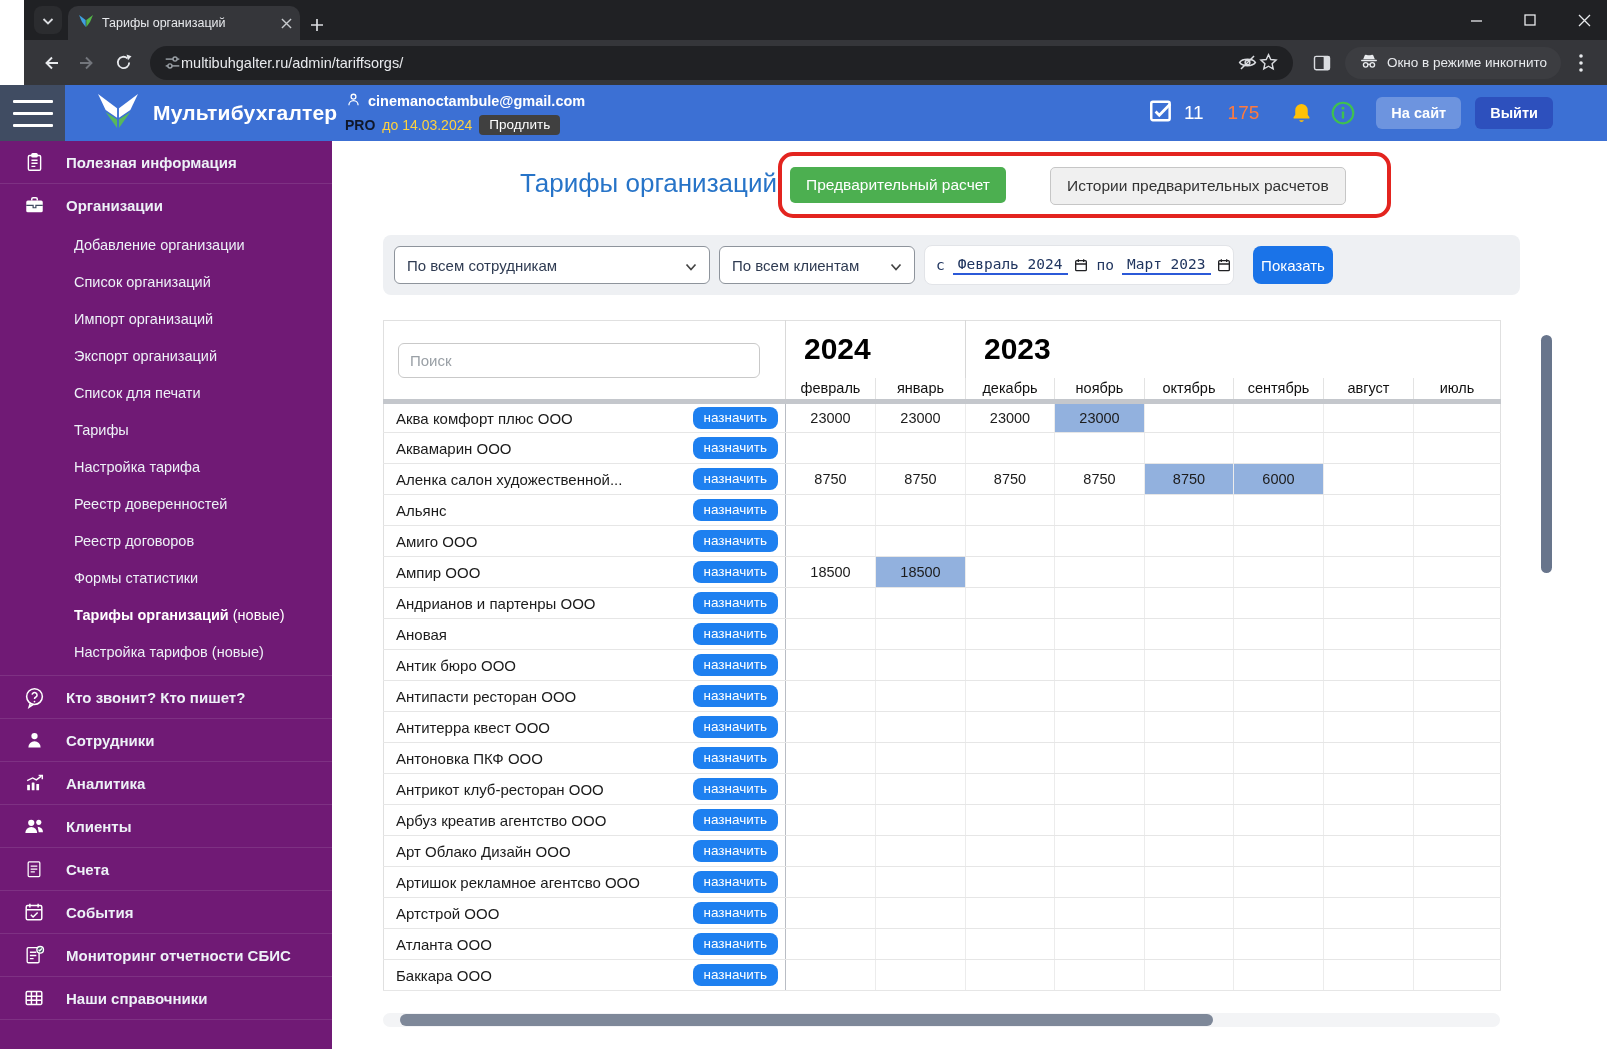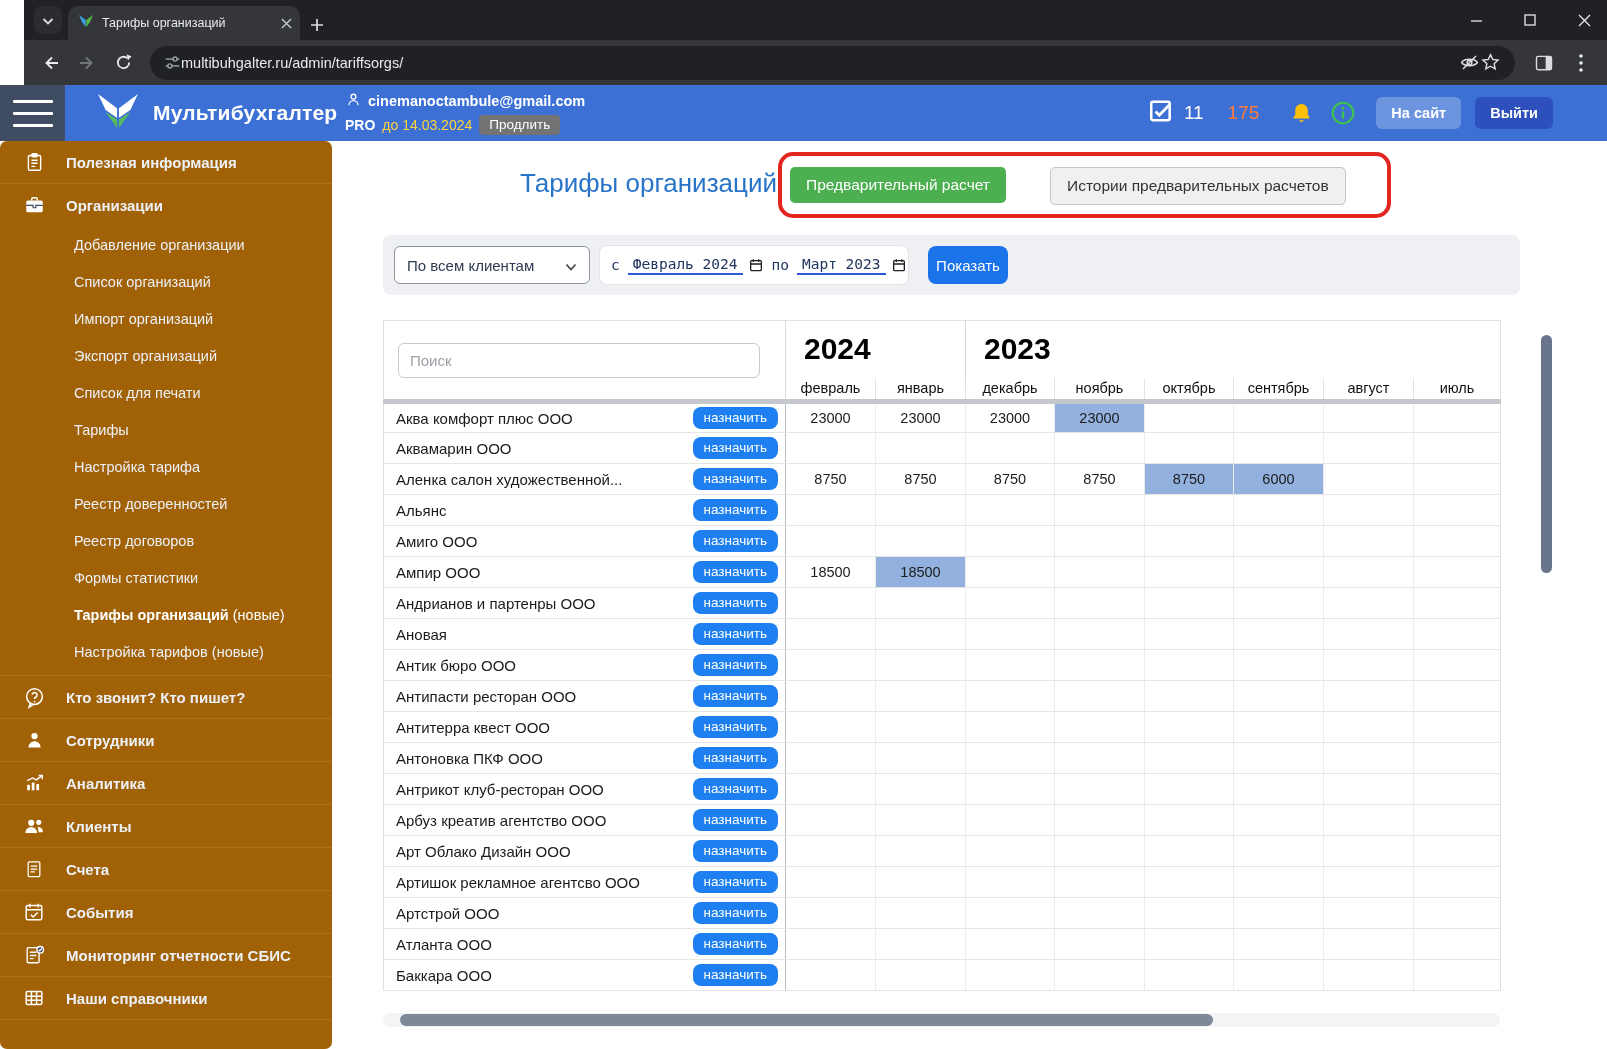--- a/index.html
+++ b/index.html
@@ -35,38 +35,38 @@
   .app-header { height:56px; display:flex; flex:0 0 56px; }
   .burger-box { width:65px; background:#404c62; display:flex; align-items:center; justify-content:center; }
   .burger { display:flex; flex-direction:column; gap:9px; }
   .burger span { display:block; width:40px; height:3px; background:#fff; border-radius:1px; }
   .header-main { flex:1; background:#3c70d4; position:relative; display:flex; align-items:center; }
   .logo-wrap { margin-left:30px; display:flex; align-items:center; gap:12px; }
   .brand { color:#fff; font-size:21px; font-weight:bold; letter-spacing:.2px; }
   .user-block { position:absolute; left:280px; top:6px; }
   .user-line1 { display:flex; align-items:center; gap:6px; color:#fff; font-weight:bold; font-size:14.5px; }
   .user-line2 { display:flex; align-items:center; gap:7px; margin-top:4px; font-size:14px; }
-  .pro-label { color:#ffffff; font-weight:bold; }
+  .pro-label { color:#0f172a; font-weight:bold; }
   .pro-until { color:#ffd23e; }
-  .renew-btn { background:#737373; border:none; color:#fff; font-size:13.5px; padding:2px 10px 3px;
+  .renew-btn { background:#404040; border:none; color:#fff; font-size:13.5px; padding:2px 10px 3px;
     border-radius:4px; font-family:inherit; }
   .header-right { position:absolute; right:54px; top:50%; transform:translateY(-50%);
     display:flex; align-items:center; }
   .count1 { color:#fff; font-size:19px; margin-left:10px; }
   .count2 { color:#ff7a3d; font-size:19px; margin-left:24px; }
   .bell-wrap { margin-left:30px; display:flex; }
   .info-wrap { margin-left:16px; display:flex; }
   .site-btn { margin-left:20px; background:rgba(255,255,255,.25); border:none; color:#fff; font-weight:bold;
     font-size:14.5px; padding:8px 15px; border-radius:6px; font-family:inherit; }
   .logout-btn { margin-left:14px; background:#2d50bd; border:none; color:#fff; font-weight:bold;
     font-size:14.5px; padding:8px 15px; border-radius:6px; font-family:inherit; }
 
   
   .app-body { flex:1; display:flex; min-height:0; }
-  .sidebar { width:332px; flex:0 0 332px; background:#a16207; color:#edf1f7; overflow:hidden;border-radius:7px; }
+  .sidebar { width:332px; flex:0 0 332px; background:#701a75; color:#edf1f7; overflow:hidden; }
   .side-section { border-bottom:1px solid rgba(255,255,255,.1); }
   .side-item { height:42px; display:flex; align-items:center; cursor:pointer; }
   .side-icon { width:24px; margin-left:22px; display:flex; align-items:center; justify-content:center; }
   .side-label { margin-left:20px; font-size:15px; font-weight:bold; }
   .side-children { padding-bottom:5px; }
   .side-sub { height:37px; display:flex; align-items:center; padding-left:74px; font-size:14.5px; cursor:pointer; }
   .side-sub.active { font-weight:bold; color:#fff; }
   .side-sub .sub-suffix { font-weight:400; white-space:pre; }
 
   
@@ -212,20 +212,32 @@
         <svg width="21" height="21" viewBox="0 0 24 24">
             <path d="M12 3 l2.6 5.6 6.1 .7 -4.6 4.1 1.3 6 -5.4 -3.1 -5.4 3.1 1.3 -6 L3.3 9.3 l6.1 -.7 Z" fill="none" stroke="#dadce0" stroke-width="1.6"></path>
           </svg>
       </span>
     </div>
     <div class="sidepanel-btn">
       <svg width="20" height="20" viewBox="0 0 24 24">
           <rect x="3" y="4" width="18" height="16" rx="2" fill="none" stroke="#dadce0" stroke-width="1.7"></rect>
           <rect x="14" y="4" width="7" height="16" rx="1" fill="#dadce0"></rect>
         </svg>
+    </div>
+    <div class="incog-pill">
+      <span>
+        <svg width="20" height="20" viewBox="0 0 24 24">
+            <path d="M5 10 l1.8-4.6 a1.4 1.4 0 0 1 1.6-.9 l1 .3 a10 10 0 0 0 5.2 0 l1-.3 a1.4 1.4 0 0 1 1.6 .9 L19 10 Z" fill="#e8eaed"></path>
+            <rect x="2.5" y="10.6" width="19" height="1.7" rx=".85" fill="#e8eaed"></rect>
+            <circle cx="8" cy="16.6" r="2.7" fill="none" stroke="#e8eaed" stroke-width="1.6"></circle>
+            <circle cx="16" cy="16.6" r="2.7" fill="none" stroke="#e8eaed" stroke-width="1.6"></circle>
+            <path d="M10.7 16.4 a1.6 1.1 0 0 1 2.6 0" fill="none" stroke="#e8eaed" stroke-width="1.4"></path>
+          </svg>
+      </span>
+      <span>Окно в режиме инкогнито</span>
     </div>
     <div class="menu-btn">
       <svg width="4" height="18" viewBox="0 0 4 18">
           <circle cx="2" cy="2" r="1.8" fill="#e8eaed"></circle>
           <circle cx="2" cy="9" r="1.8" fill="#e8eaed"></circle>
           <circle cx="2" cy="16" r="1.8" fill="#e8eaed"></circle>
         </svg>
     </div>
   </div>
 
@@ -461,20 +473,28 @@
           </div>
         </nav>
 
       <div class="main">
         <div class="page-title">Тарифы организаций</div>
         <button class="calc-btn">Предварительный расчет</button>
         <button class="history-btn">Истории предварительных расчетов</button>
         <div class="annotation"></div>
 
         <div class="filter-bar">
+          <div class="fake-select sel-employees">
+            <span>По всем сотрудникам</span>
+            <span>
+              <svg width="12" height="8" viewBox="0 0 12 8">
+                  <polyline points="1.5,1.5 6,6.5 10.5,1.5" fill="none" stroke="#444" stroke-width="1.7"></polyline>
+                </svg>
+            </span>
+          </div>
           <div class="fake-select sel-clients">
             <span>По всем клиентам</span>
             <span>
               <svg width="12" height="8" viewBox="0 0 12 8">
                   <polyline points="1.5,1.5 6,6.5 10.5,1.5" fill="none" stroke="#444" stroke-width="1.7"></polyline>
                 </svg>
             </span>
           </div>
           <div class="datebox">
             <span>с</span>

